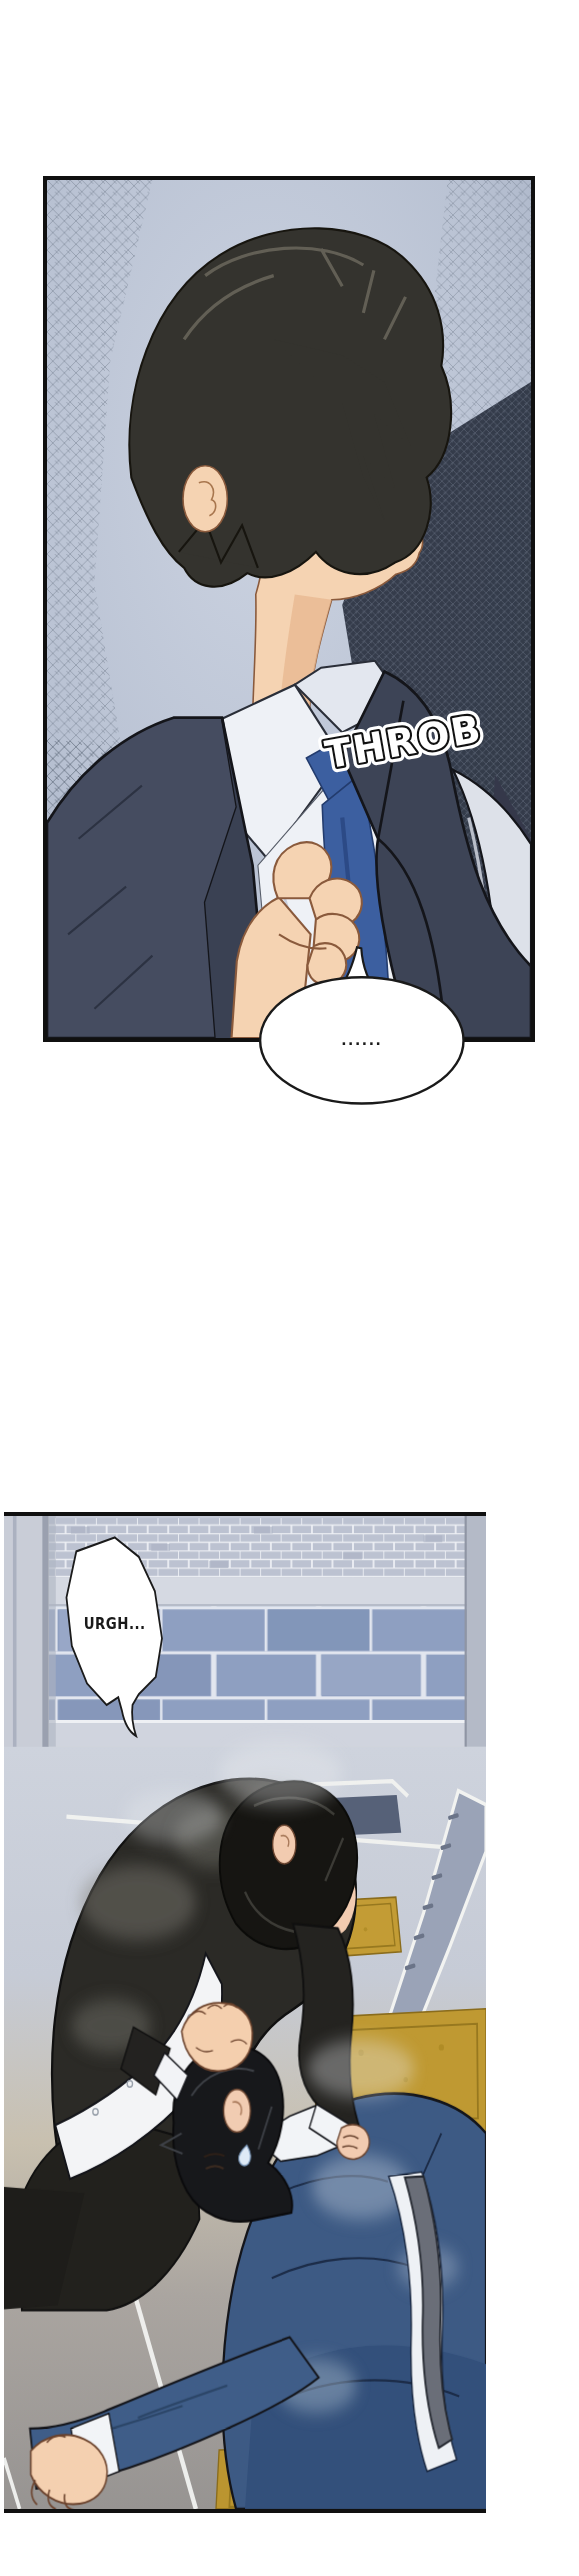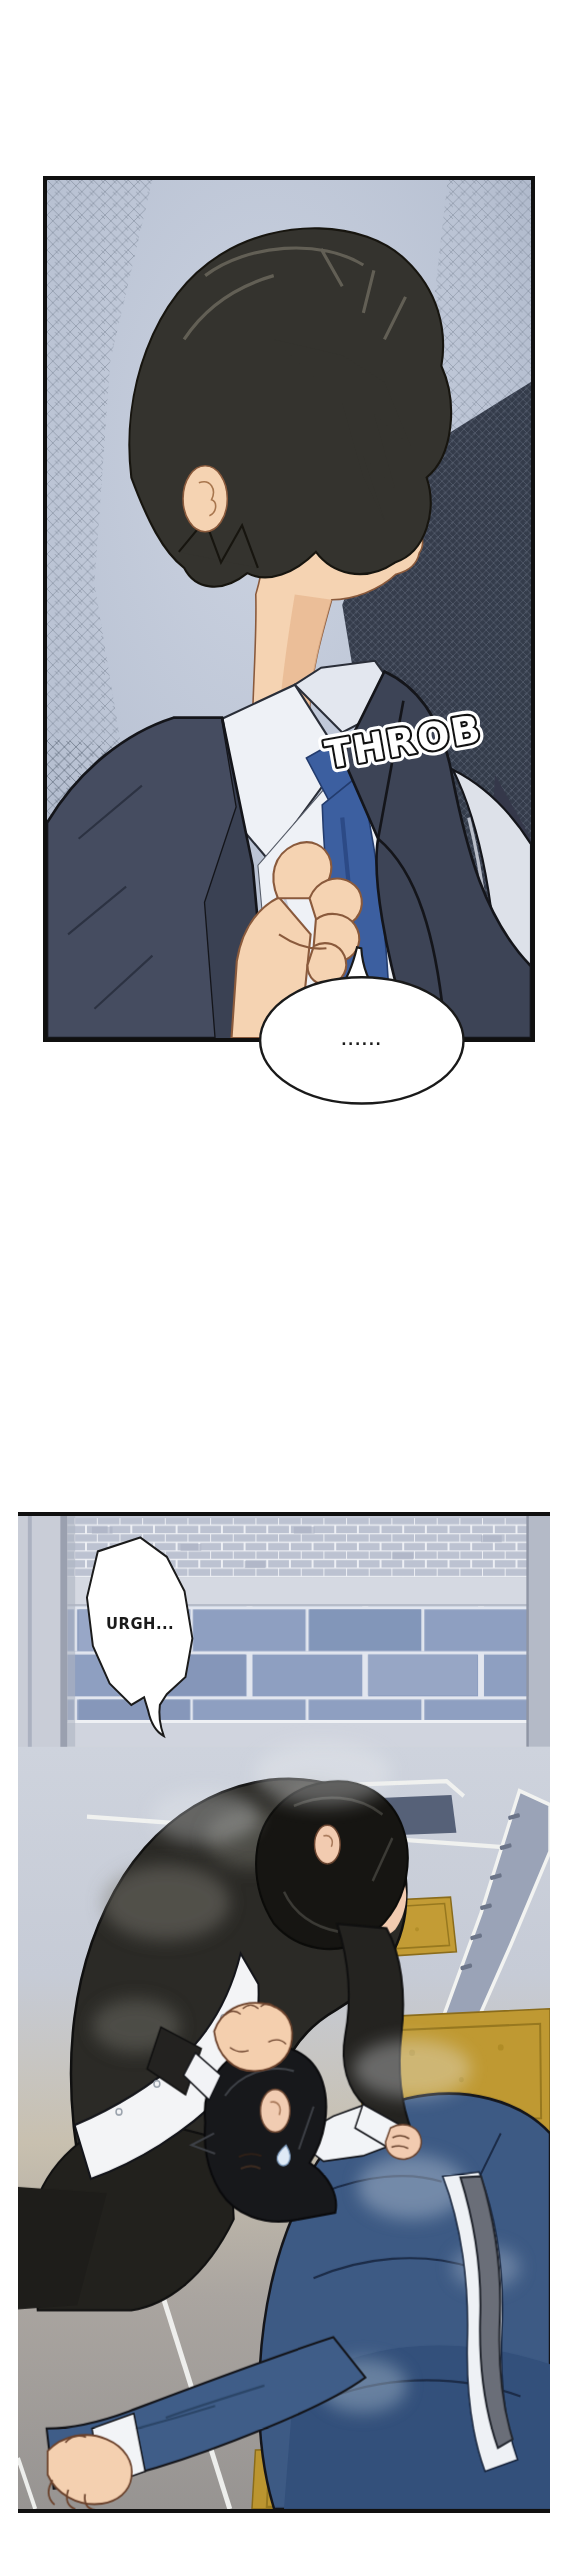--- a/index.html
+++ b/index.html
@@ -1,21 +1,21 @@
 <!DOCTYPE html>
 <html style="font-size:8.6px"><head>
 <meta charset="utf-8">
 <style>
   html,body{margin:0;padding:0;background:#ffffff;}
   .page{position:relative;width:579px;height:2576px;background:#ffffff;overflow:hidden;
         font-family:"DejaVu Sans", sans-serif;}
   .panel{position:absolute;box-sizing:border-box;background:#b6bfd0;}
   .panel svg{display:block;width:100%;height:100%;}
   #panel1{left:43px;top:176px;width:492px;height:866px;border:4.8px solid #101010;}
-  #panel2{left:18px;top:1512px;width:532px;height:1001px;border-top:4.3px solid #101010;border-bottom:4.3px solid #101010;background:#fef9c3;}
+  #panel2{left:4px;top:1512px;width:482px;height:1001px;border-top:4.3px solid #101010;border-bottom:4.3px solid #101010;background:#fef9c3;}
   #bubble1{position:absolute;left:252px;top:943px;width:225px;height:167px;z-index:3;}
   #bubble1 svg{display:block;width:100%;height:100%;}
   text{font-family:"DejaVu Sans", sans-serif;}
   .sfx-front{paint-order:stroke;}
 </style>
 </head>
 <body>
 
 <div class="page">
 

